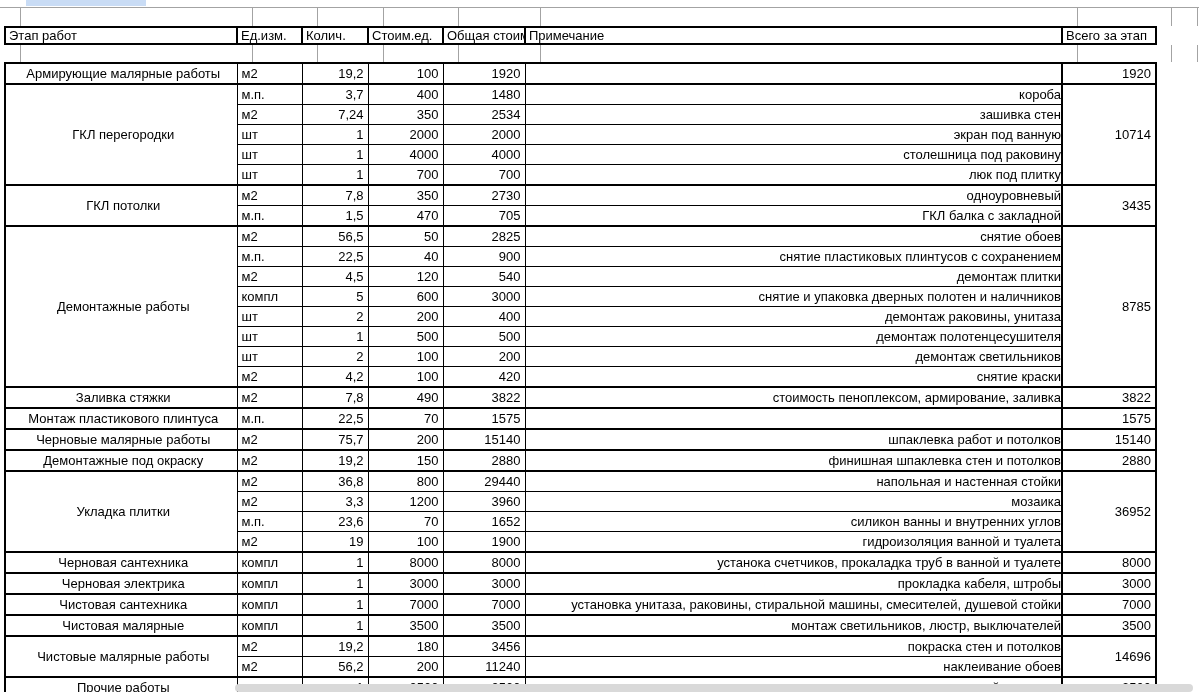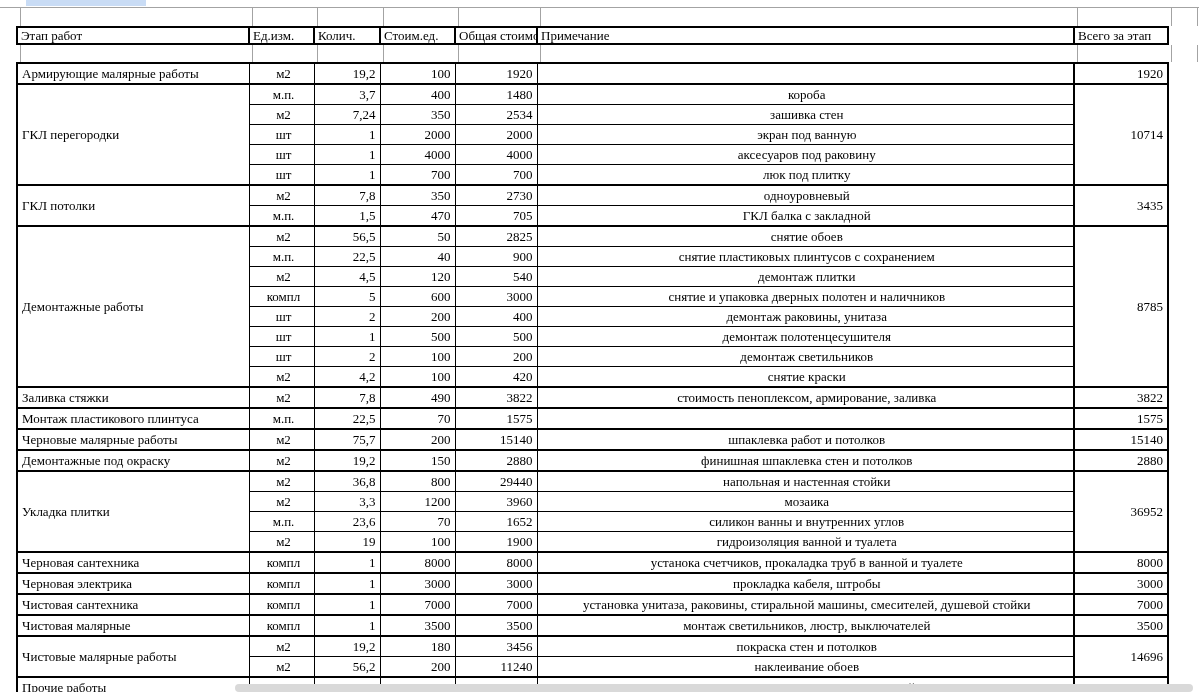--- a/index.html
+++ b/index.html
@@ -2,31 +2,31 @@
 <html><head>
 <meta charset="utf-8">
 <style>
   html,body{margin:0;padding:0;background:#fff;}
   .screen{position:relative;width:1199px;height:692px;background:#ffffff;overflow:hidden;
           font-family:"Liberation Sans", sans-serif;font-size:13px;color:#000;}
   .hline{position:absolute;left:0;top:7px;width:1199px;height:1px;background:#a3a3a3;}
   .vline{position:absolute;width:1px;background:#a3a3a3;}
   .hl{position:absolute;left:26px;top:0;width:120px;height:6px;}
   .bottombar{position:absolute;left:235px;top:684px;width:958px;height:8px;border-radius:4px;}
-  table{border-collapse:collapse;table-layout:fixed;position:absolute;left:16px;width:1151px;font-family:Liberation Serif, serif;}
+  table{border-collapse:collapse;table-layout:fixed;position:absolute;left:4px;width:1151px;}
   td{overflow:hidden;white-space:nowrap;vertical-align:middle;}
   .hdr{top:26px;}
   .hdr td{border:2px solid #000;height:15px;line-height:15px;padding:0 3px;}
   .main{top:62px;border:2px solid #000;}
   .main td{border:1px solid #000;height:19px;line-height:18px;padding:0;}
   .main tr.gs td{border-top:2px solid #000;}
-  .c-stage{padding-left:4px !important;text-align:left;}
-  .c-unit{padding-left:4px !important;text-align:center;}
+  .c-stage{padding-left:4px !important;text-align:center;}
+  .c-unit{padding-left:4px !important;text-align:left;}
   .c-qty,.c-ucost,.c-total{text-align:right;padding-right:4px !important;}
-  .c-note{padding-left:3px !important;text-align:center;}
+  .c-note{padding-left:3px !important;text-align:right;}
   .c-gtotal{text-align:right;padding-right:4px !important;}
   .main td.c-gtotal{border-left:2px solid #000;}
   .foot{top:655px;}
   .foot td{border:1px solid #b0b0b0;border-top:none;height:18px;line-height:18px;padding:0 4px;}
 </style>
 </head>
 <body>
 
 <div class="screen">
 
@@ -117,21 +117,21 @@
           <td class="c-qty">1</td>
           <td class="c-ucost">2000</td>
           <td class="c-total">2000</td>
           <td class="c-note">экран под ванную</td>
         </tr>
         <tr>
           <td class="c-unit">шт</td>
           <td class="c-qty">1</td>
           <td class="c-ucost">4000</td>
           <td class="c-total">4000</td>
-          <td class="c-note">аксесуаров под раковину</td>
+          <td class="c-note">столешница под раковину</td>
         </tr>
         <tr>
           <td class="c-unit">шт</td>
           <td class="c-qty">1</td>
           <td class="c-ucost">700</td>
           <td class="c-total">700</td>
           <td class="c-note">люк под плитку</td>
         </tr>
         <tr class="gs">
           <td class="c-stage" rowspan="2">ГКЛ потолки</td>

